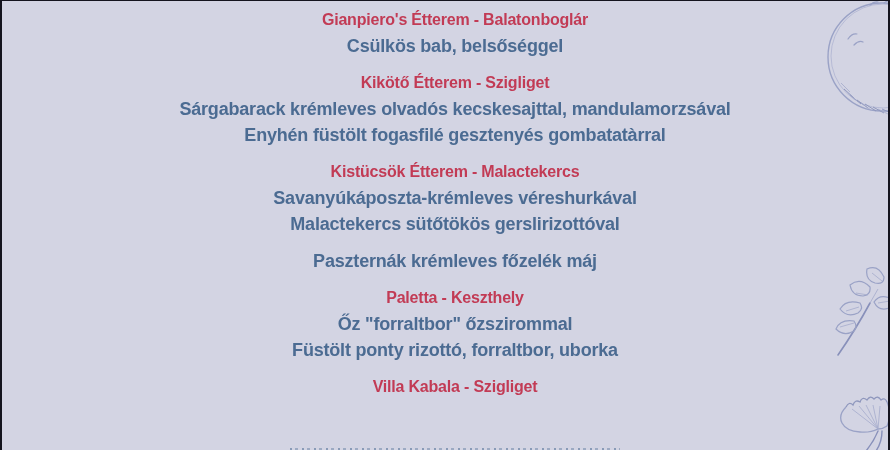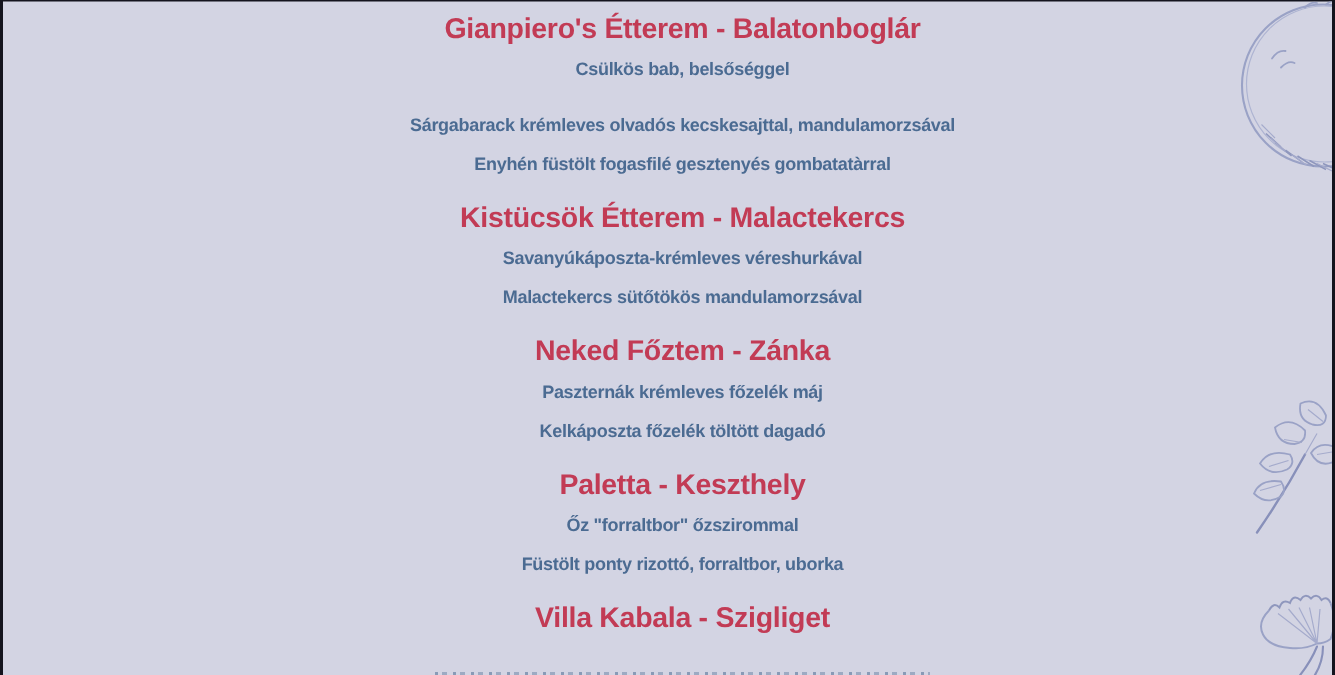--- a/index.html
+++ b/index.html
@@ -21,30 +21,30 @@
   .menu-column{
     position:relative;
     padding-top:6px;
     padding-left:20px; 
     text-align:center;
     z-index:2;
   }
   .menu-section{margin-bottom:11px;}
   .restaurant-line{
     display:block;
-    font-size:19px;
+    font-size:16px;
     font-weight:700;
     line-height:26px;
     letter-spacing:-0.2px;
     color:#c23b55;
     white-space:nowrap;
   }
   .dish-line{
     display:block;
-    font-size:12px;
+    font-size:18px;
     font-weight:700;
     line-height:26px;
     letter-spacing:-0.2px;
     color:#4b6b92;
     white-space:nowrap;
   }
   
   .clipped-text-line{
     position:absolute;
     left:calc(50% + 10px);
@@ -101,34 +101,33 @@
   </svg>
 
   <div class="menu-column">
 
     <div class="menu-section">
       <span class="restaurant-line">Gianpiero's Étterem - Balatonboglár</span>
       <span class="dish-line">Csülkös bab, belsőséggel</span>
     </div>
 
     <div class="menu-section">
+      <span class="restaurant-line">Kikötő Étterem - Szigliget</span>
       <span class="dish-line">Sárgabarack krémleves olvadós kecskesajttal, mandulamorzsával</span>
       <span class="dish-line">Enyhén füstölt fogasfilé gesztenyés gombatatàrral</span>
     </div>
 
     <div class="menu-section">
       <span class="restaurant-line">Kistücsök Étterem - Malactekercs</span>
       <span class="dish-line">Savanyúkáposzta-krémleves véreshurkával</span>
-      <span class="dish-line">Malactekercs sütőtökös mandulamorzsával</span>
+      <span class="dish-line">Malactekercs sütőtökös gerslirizottóval</span>
     </div>
 
     <div class="menu-section">
-      <span class="restaurant-line">Neked Főztem - Zánka</span>
       <span class="dish-line">Paszternák krémleves főzelék máj</span>
-      <span class="dish-line">Kelkáposzta főzelék töltött dagadó</span>
     </div>
 
     <div class="menu-section">
       <span class="restaurant-line">Paletta - Keszthely</span>
       <span class="dish-line">Őz "forraltbor" őzszirommal</span>
       <span class="dish-line">Füstölt ponty rizottó, forraltbor, uborka</span>
     </div>
 
     <div class="menu-section">
       <span class="restaurant-line">Villa Kabala - Szigliget</span>

